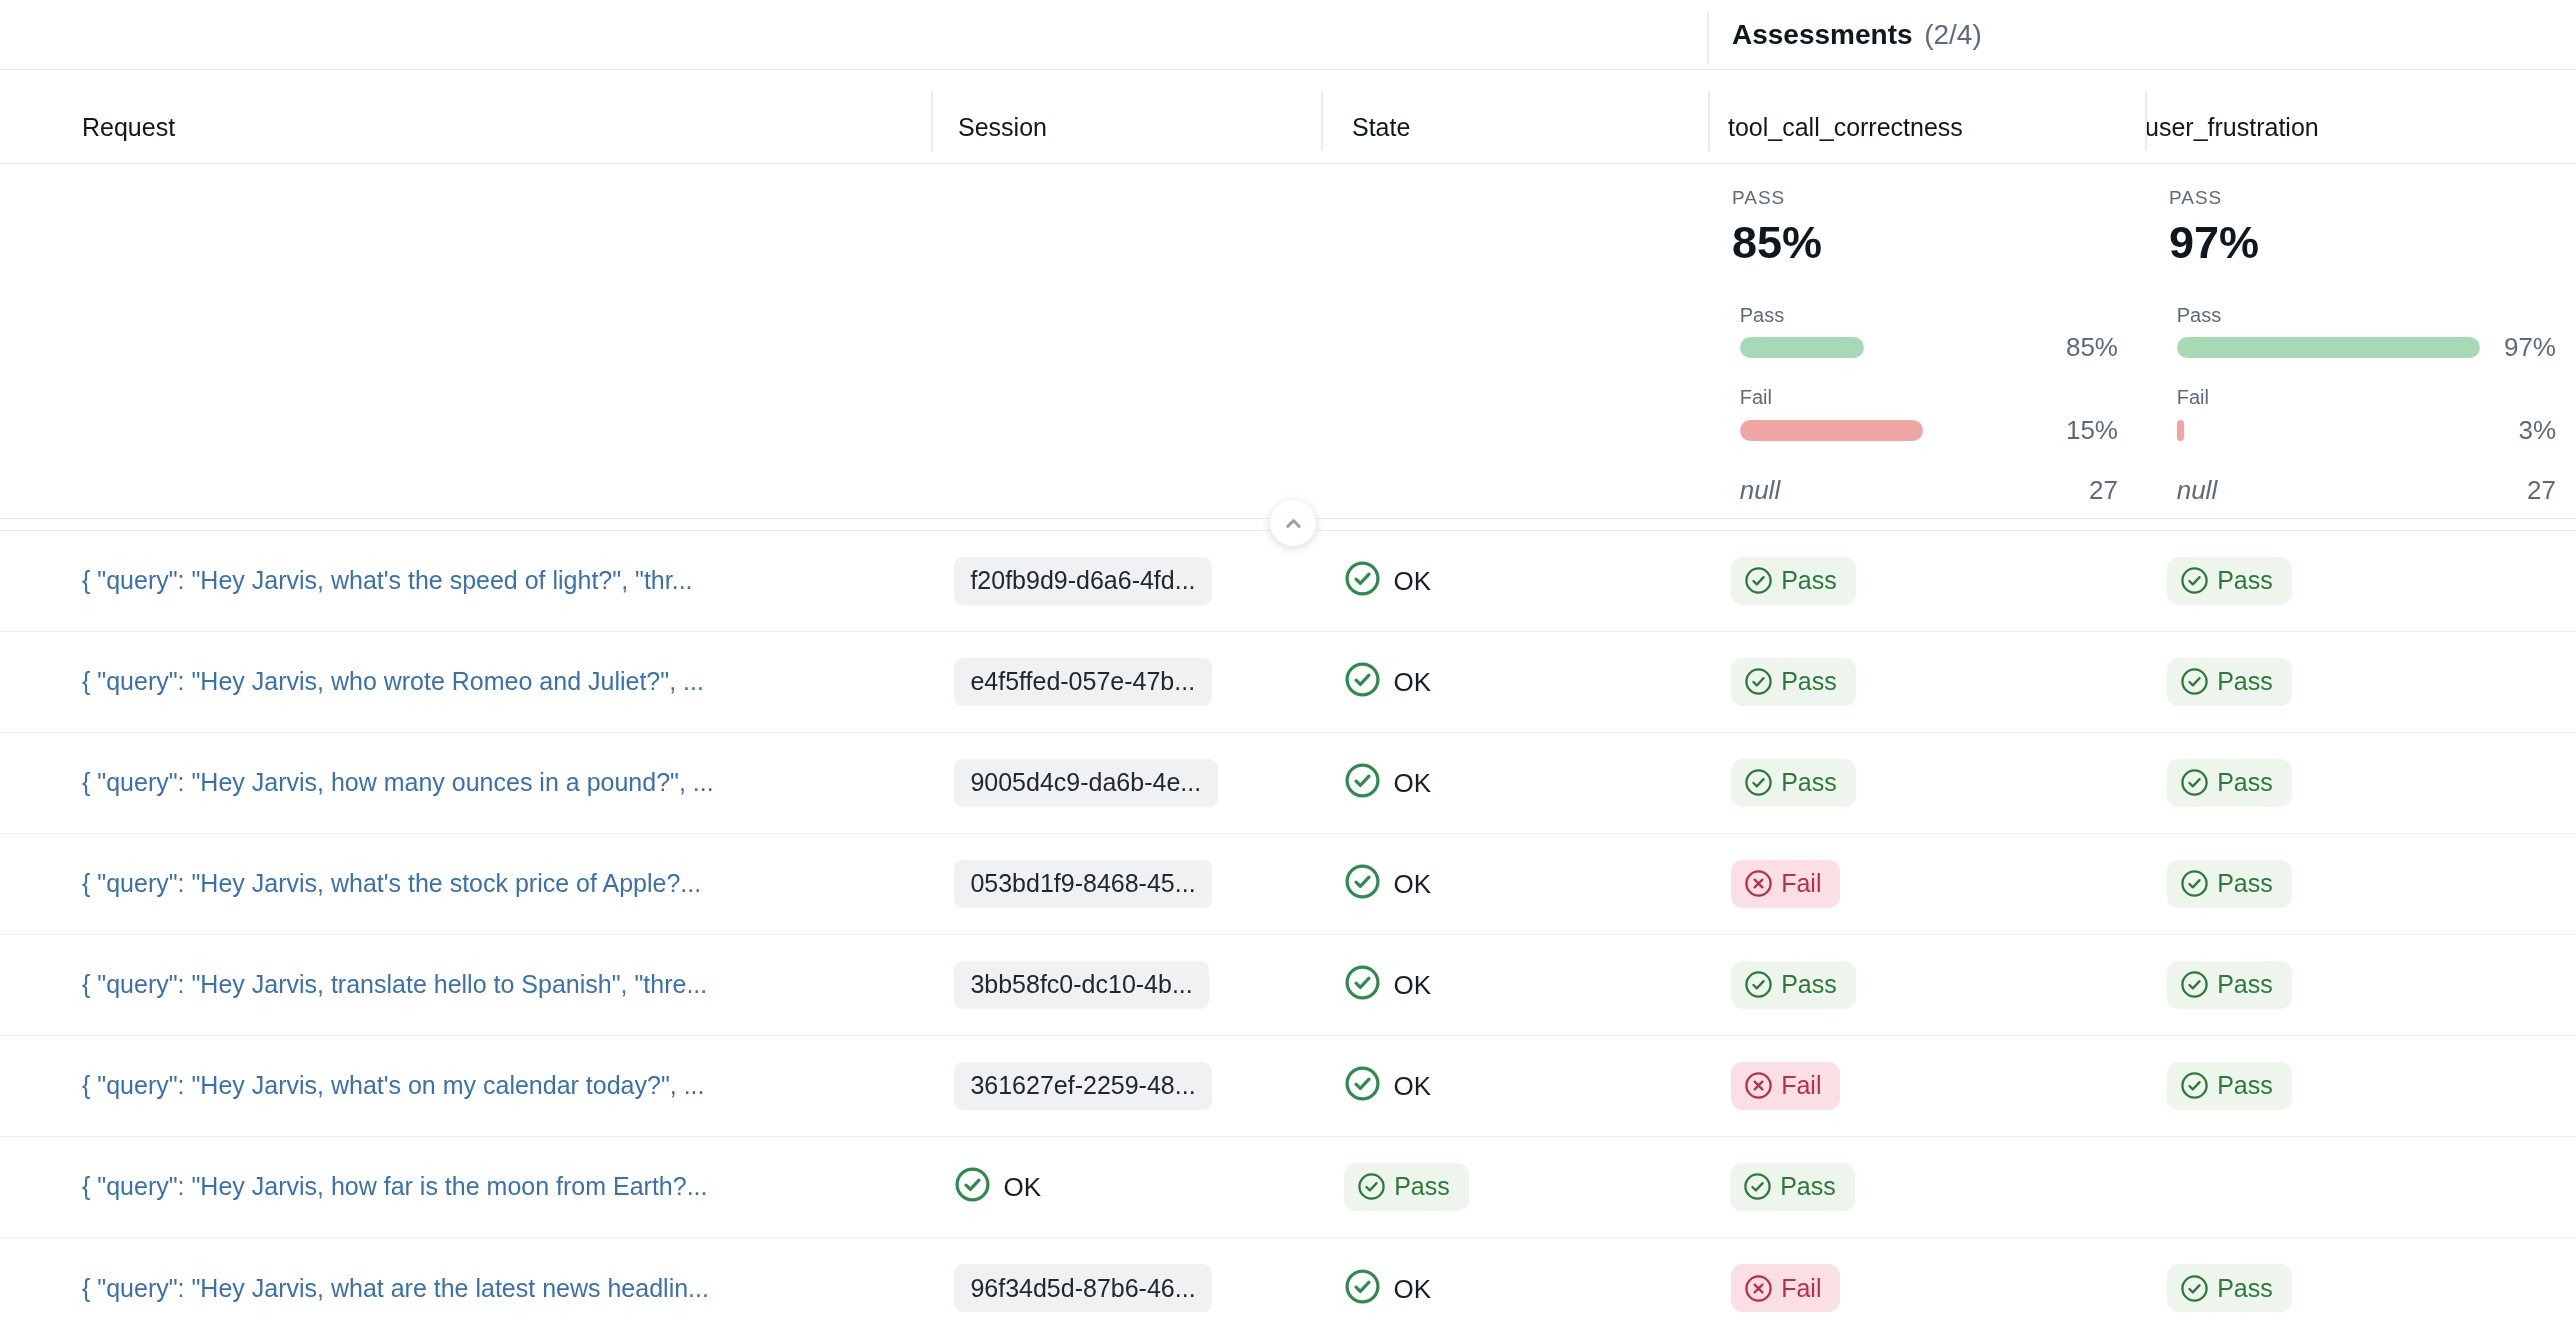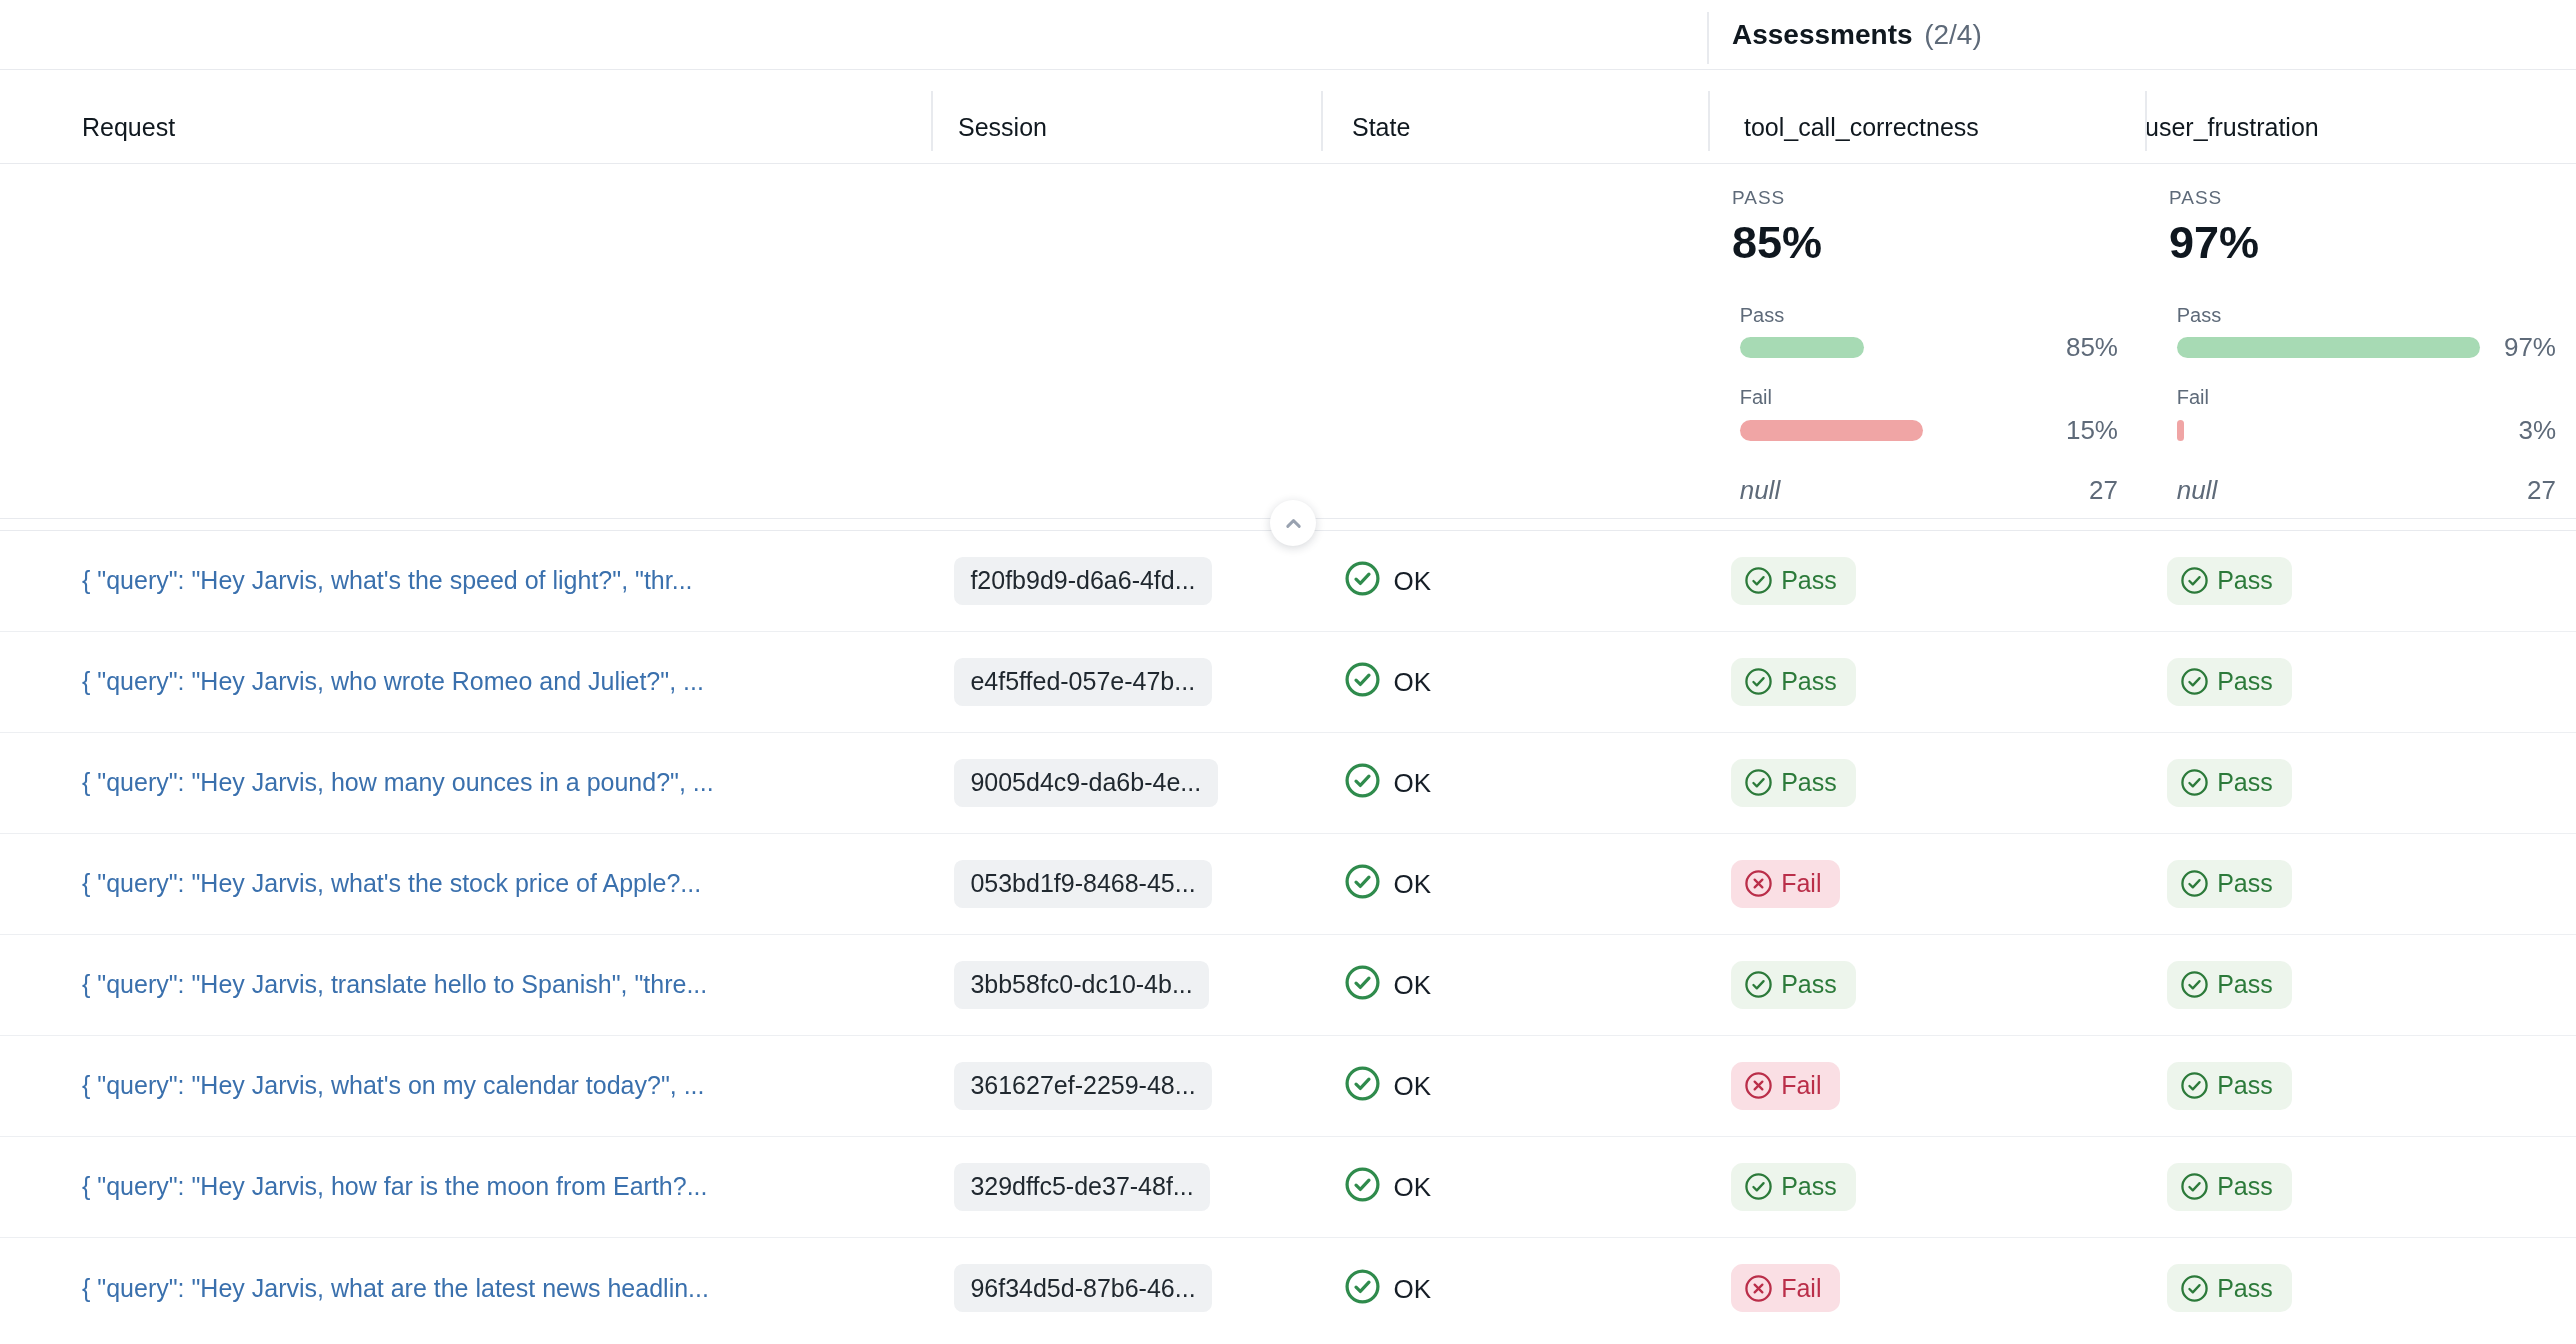--- a/index.html
+++ b/index.html
@@ -24,21 +24,21 @@
   .grid{display:grid;grid-template-columns:931px 390px 387px 437px 431px;}
 
   
   .header-band{height:94px;border-bottom:1px solid var(--border);align-items:flex-end;}
   .header-band .hcell{position:relative;height:100%;display:flex;align-items:flex-end;padding-bottom:21px;
     font-size:25px;font-weight:400;color:#10181F;}
   .header-band .hcell:not(:first-child)::before{content:"";position:absolute;left:0;bottom:11.6px;width:1.9px;height:60px;background:var(--border);}
   .h-request{padding-left:82px;}
   .h-session{padding-left:27px;}
   .h-state{padding-left:31px;}
-  .h-tool{padding-left:36px;}
+  .h-tool{padding-left:20px;}
   .h-user{}
 
   
   .summary-band{position:relative;height:355px;border-bottom:1px solid var(--border);}
   .stat{position:absolute;top:0;bottom:0;padding:23px 27px 0 24px;}
   .stat.tool{left:1708px;width:437px;}
   .stat.user{left:2145px;width:431px;padding-right:20px;}
   .stat .top-label{font-size:19px;letter-spacing:1px;color:var(--muted);}
   .stat .top-value{margin-top:7.7px;font-size:45px;font-weight:700;color:#0F171F;}
   .metric{margin:35px 0 0 7.7px;}
@@ -393,23 +393,20 @@
 
         <span class="badge-label">Pass</span>
       </span>
     </div>
   </div>
 
   <div class="row grid">
     <div class="cell c-request">
       <a class="req-link">{ "query": "Hey Jarvis, how far is the moon from Earth?...</a>
     </div>
-    <div class="cell c-session">
-      <span class="pill">329dffc5-de37-48f...</span>
-    </div>
     <div class="cell c-state">
       <span class="state">
         <svg viewBox="0 0 24 24">
           <circle cx="12" cy="12" r="10" fill="none" stroke="currentColor" stroke-width="2.1"></circle>
           <path d="M7.8 12.4l2.8 2.8 5.6-6" fill="none" stroke="currentColor" stroke-width="2.1" stroke-linecap="round" stroke-linejoin="round"></path>
         </svg>
         <span class="state-label">OK</span>
       </span>
     </div>
     <div class="cell c-tool">

